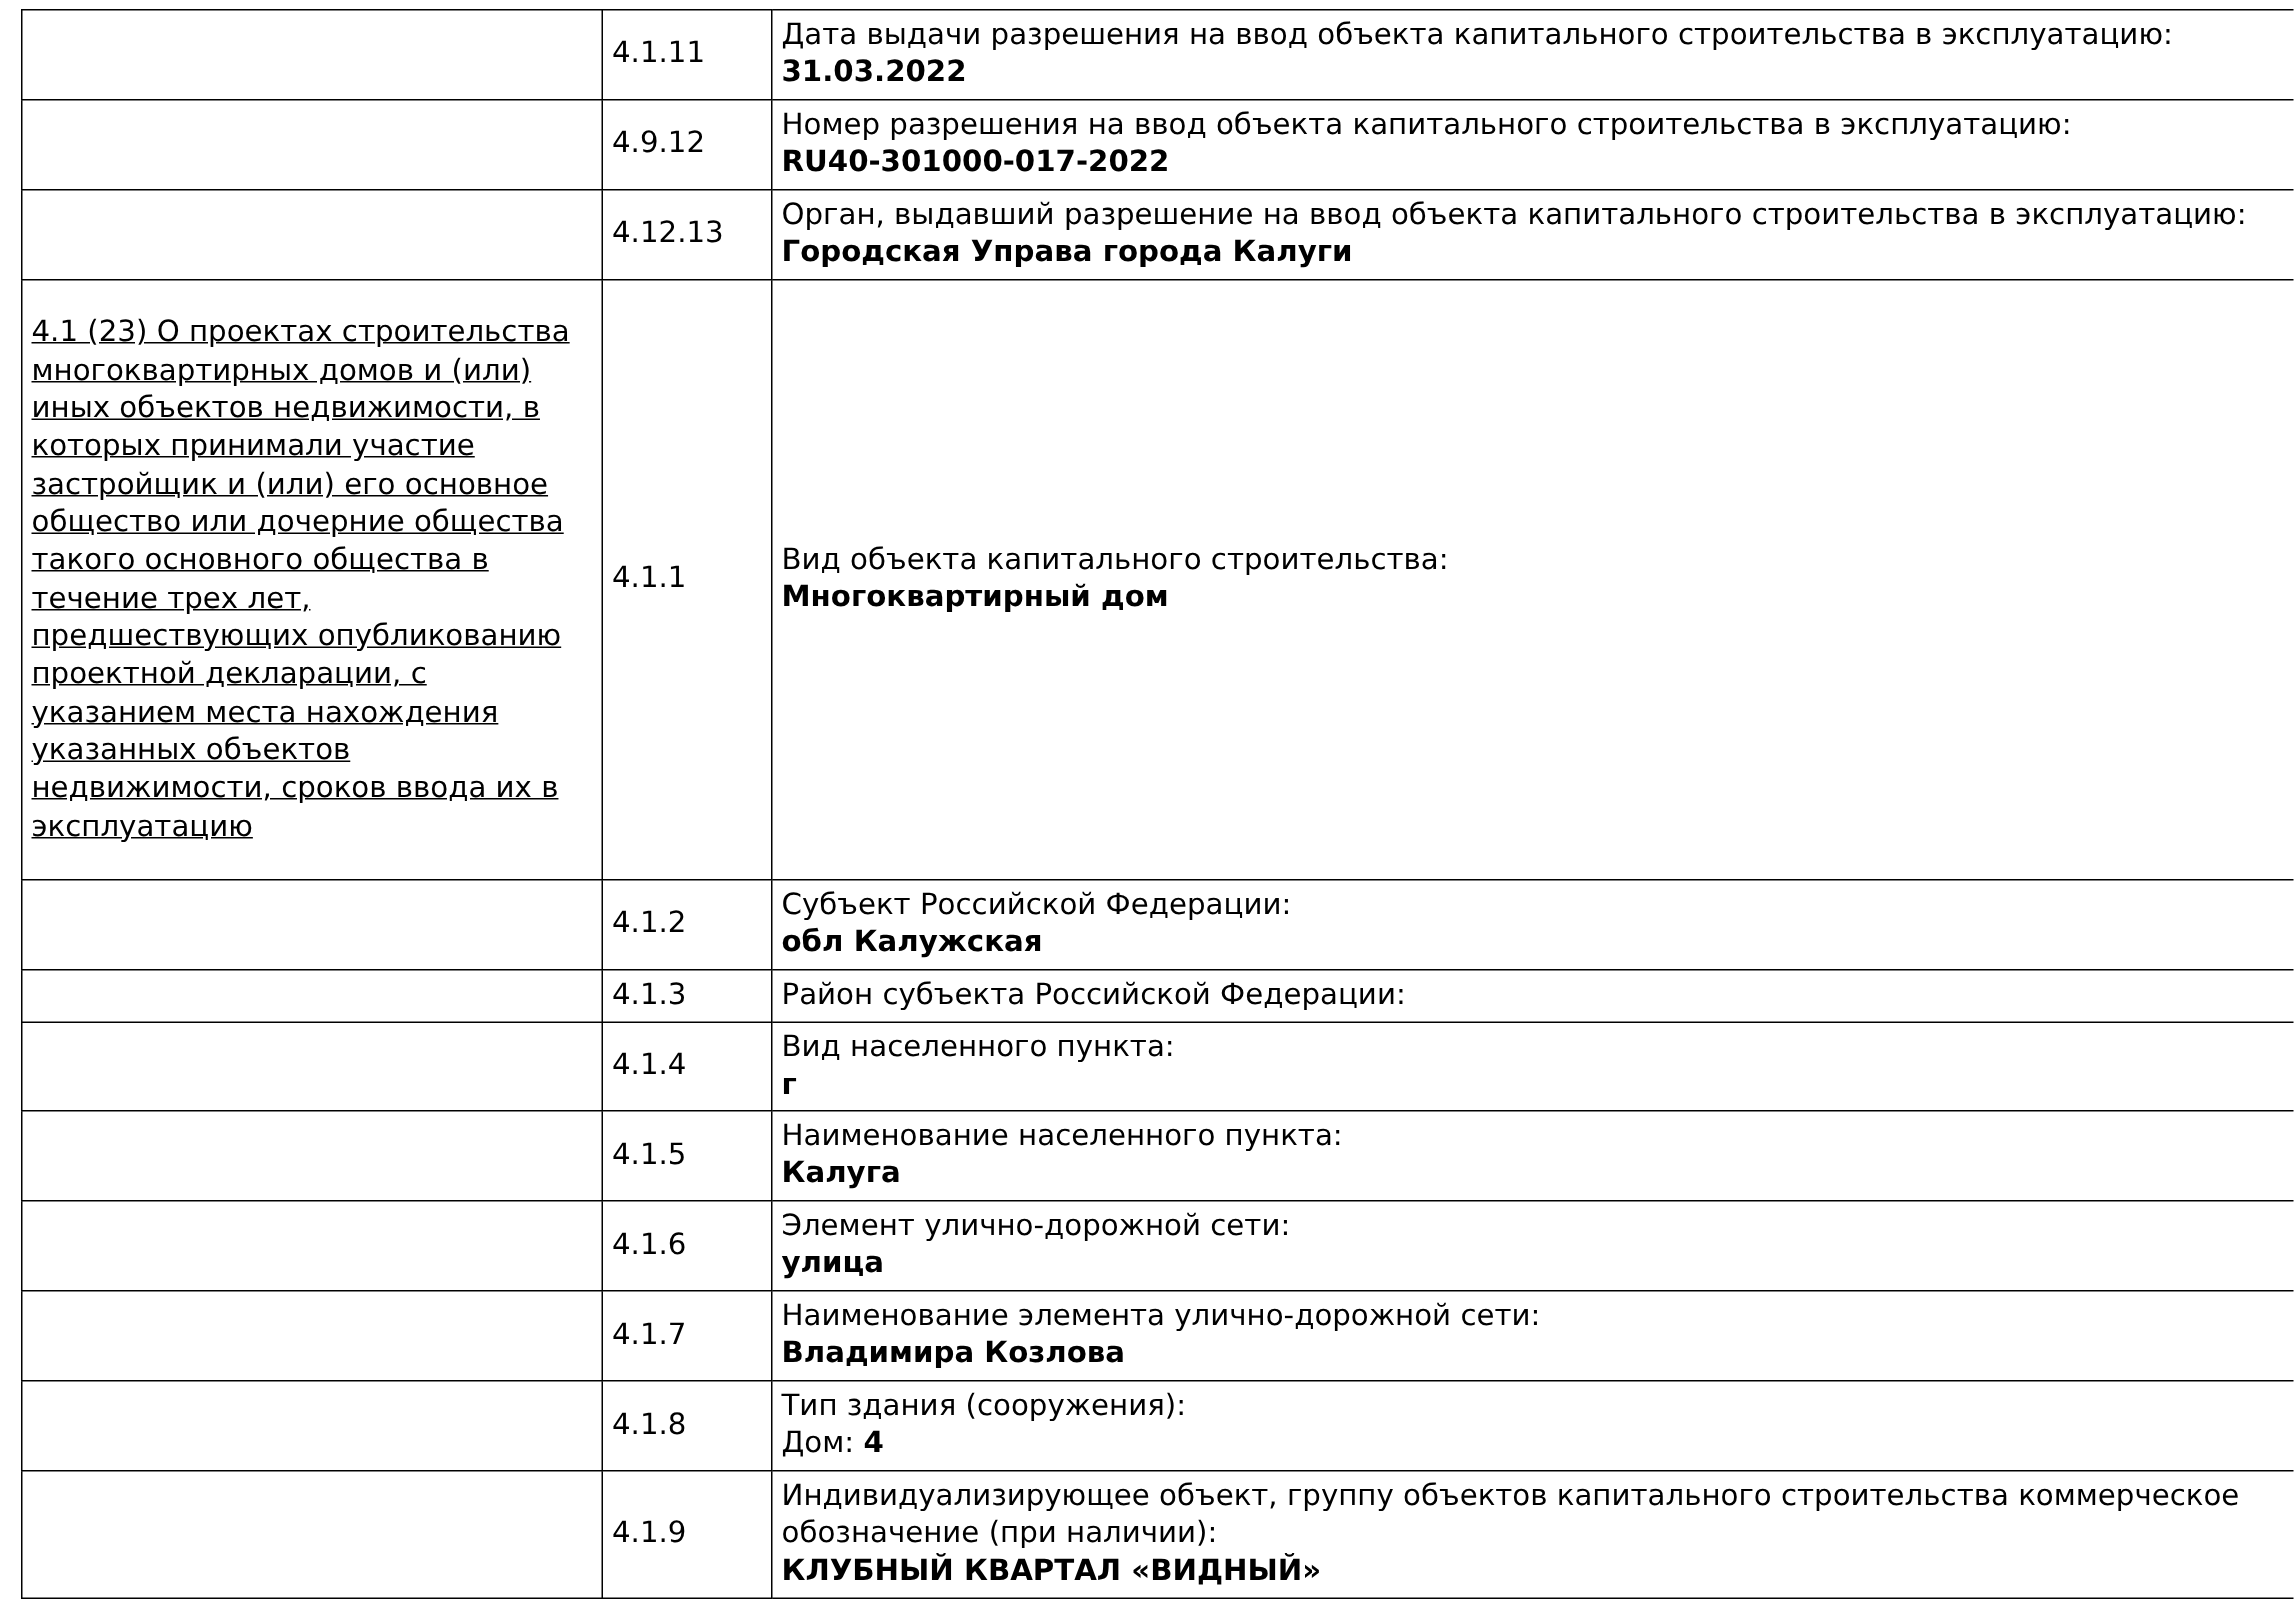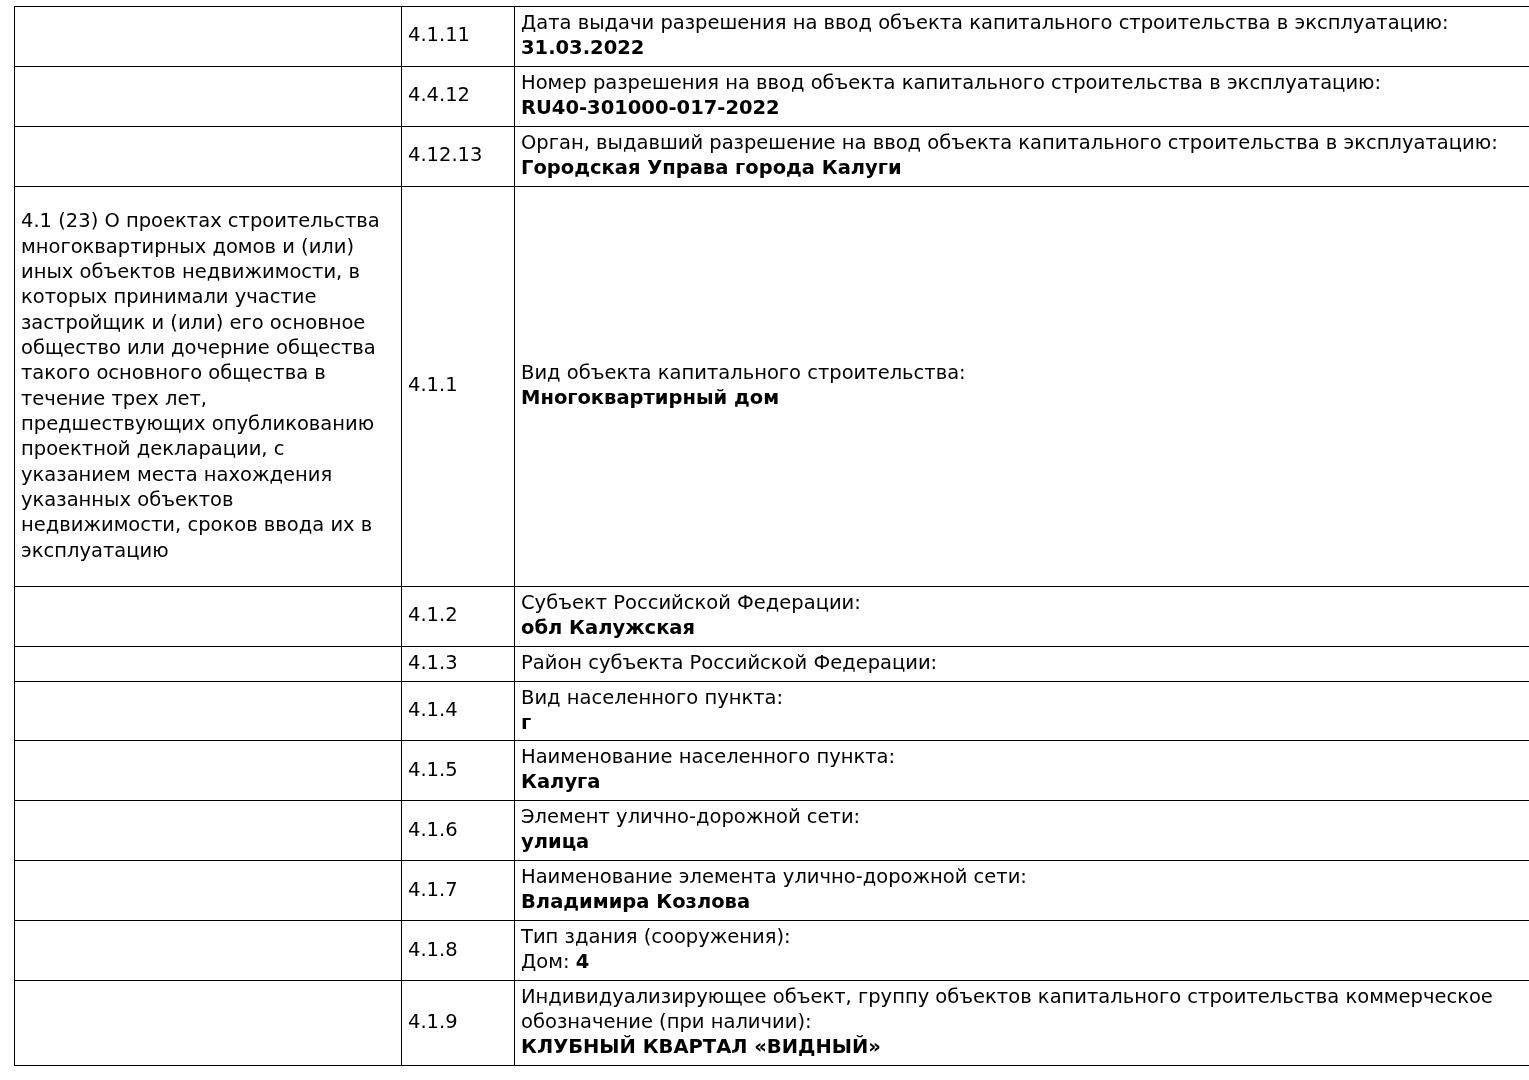--- a/index.html
+++ b/index.html
@@ -26,20 +26,21 @@
     border: 1px solid #000000;
     vertical-align: middle;
     padding: 4px 6px 5px 6px;
     font-size: 19.5px;
     line-height: 1.28;
   }
   td.c-desc {
     width: 374px;
     vertical-align: top;
     padding-top: 6px;
+    text-decoration: underline;
   }
   td.c-num {
     width: 100px;
     text-align: left;
     padding-left: 8px;
   }
   td.c-val {
     width: 1022px;
     vertical-align: middle;
   }
@@ -76,21 +77,21 @@
         <td class="c-val">
           <span class="label">Дата выдачи разрешения на ввод объекта капитального строительства в эксплуатацию:</span>
           <span class="value">31.03.2022</span>
         </td>
       </tr>
 
       <tr>
         <td class="c-desc">
           <span class="desc-text"></span>
         </td>
-        <td class="c-num">4.4.12</td>
+        <td class="c-num">4.9.12</td>
         <td class="c-val">
           <span class="label">Номер разрешения на ввод объекта капитального строительства в эксплуатацию:</span>
           <span class="value">RU40-301000-017-2022</span>
         </td>
       </tr>
 
       <tr>
         <td class="c-desc">
           <span class="desc-text"></span>
         </td>

